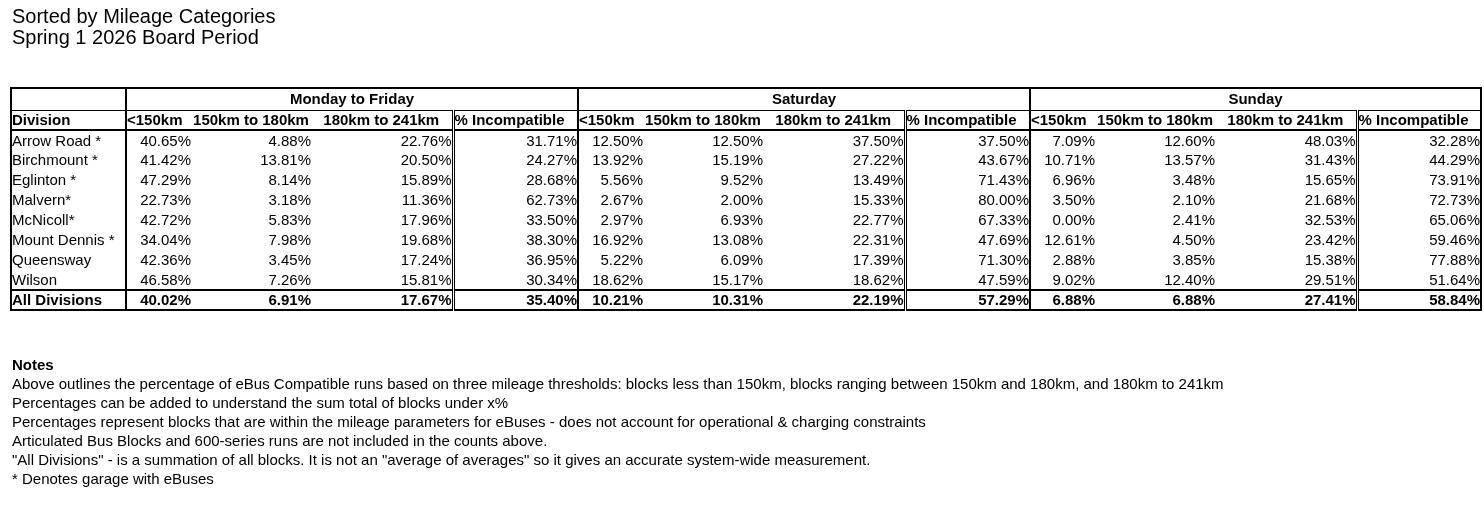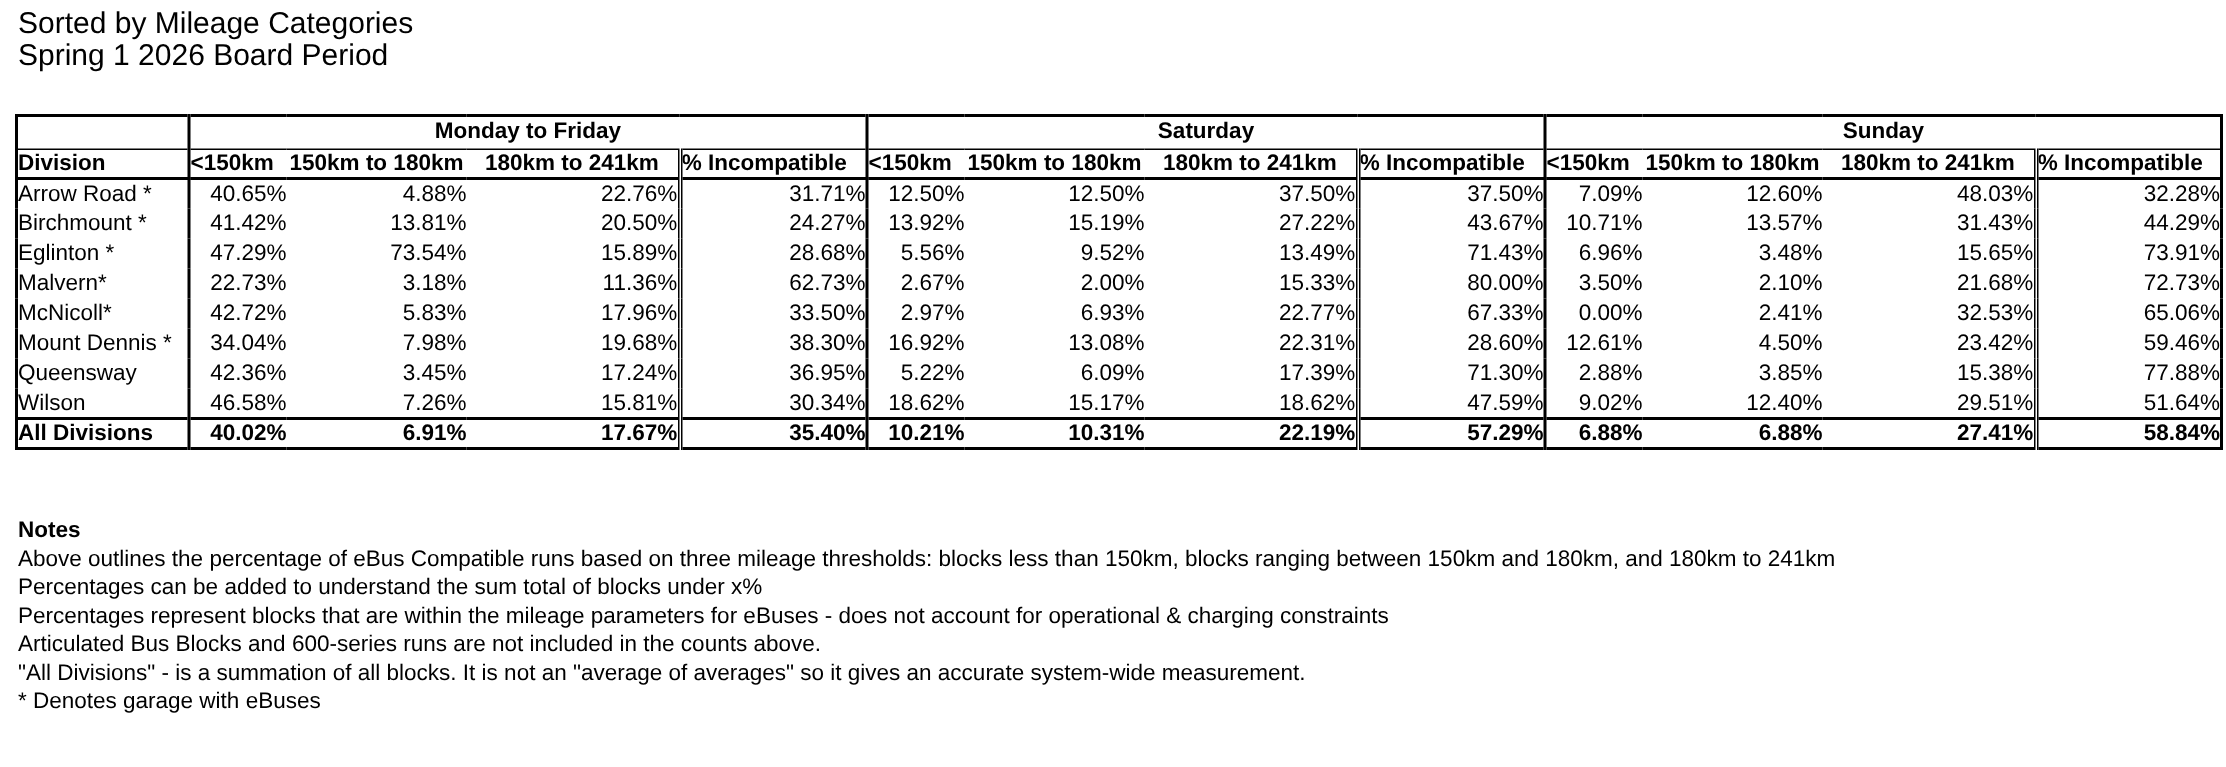--- a/index.html
+++ b/index.html
@@ -12,21 +12,21 @@
     overflow: hidden;
   }
   .titles { padding: 5px 0 0 12px; }
   .page-title { font-size: 20px; font-weight: bold; line-height: 23px; }
   .page-subtitle { font-size: 20px; line-height: 19px; margin-top: 2px; }
 
   table.tbl {
     border-collapse: collapse;
     table-layout: fixed;
     width: 1471px;
-    margin: 29px 0 0 10px;
+    margin: 40px 0 0 10px;
     border: 2px solid #000;
   }
   .tbl th, .tbl td {
     font-size: 15px;
     line-height: 18px;
     height: 20px;
     padding: 0;
     overflow: hidden;
     white-space: nowrap;
   }
@@ -120,21 +120,21 @@
       <td class="num">27.22%</td>
       <td class="num dbl-l sep-r">43.67%</td>
       <td class="num">10.71%</td>
       <td class="num">13.57%</td>
       <td class="num">31.43%</td>
       <td class="num dbl-l">44.29%</td>
     </tr>
     <tr>
       <td class="div-name sep-r">Eglinton *</td>
       <td class="num">47.29%</td>
-      <td class="num">73.54%</td>
+      <td class="num">8.14%</td>
       <td class="num">15.89%</td>
       <td class="num dbl-l sep-r">28.68%</td>
       <td class="num">5.56%</td>
       <td class="num">9.52%</td>
       <td class="num">13.49%</td>
       <td class="num dbl-l sep-r">71.43%</td>
       <td class="num">6.96%</td>
       <td class="num">3.48%</td>
       <td class="num">15.65%</td>
       <td class="num dbl-l">73.91%</td>
@@ -171,21 +171,21 @@
     </tr>
     <tr>
       <td class="div-name sep-r">Mount Dennis *</td>
       <td class="num">34.04%</td>
       <td class="num">7.98%</td>
       <td class="num">19.68%</td>
       <td class="num dbl-l sep-r">38.30%</td>
       <td class="num">16.92%</td>
       <td class="num">13.08%</td>
       <td class="num">22.31%</td>
-      <td class="num dbl-l sep-r">28.60%</td>
+      <td class="num dbl-l sep-r">47.69%</td>
       <td class="num">12.61%</td>
       <td class="num">4.50%</td>
       <td class="num">23.42%</td>
       <td class="num dbl-l">59.46%</td>
     </tr>
     <tr>
       <td class="div-name sep-r">Queensway</td>
       <td class="num">42.36%</td>
       <td class="num">3.45%</td>
       <td class="num">17.24%</td>

